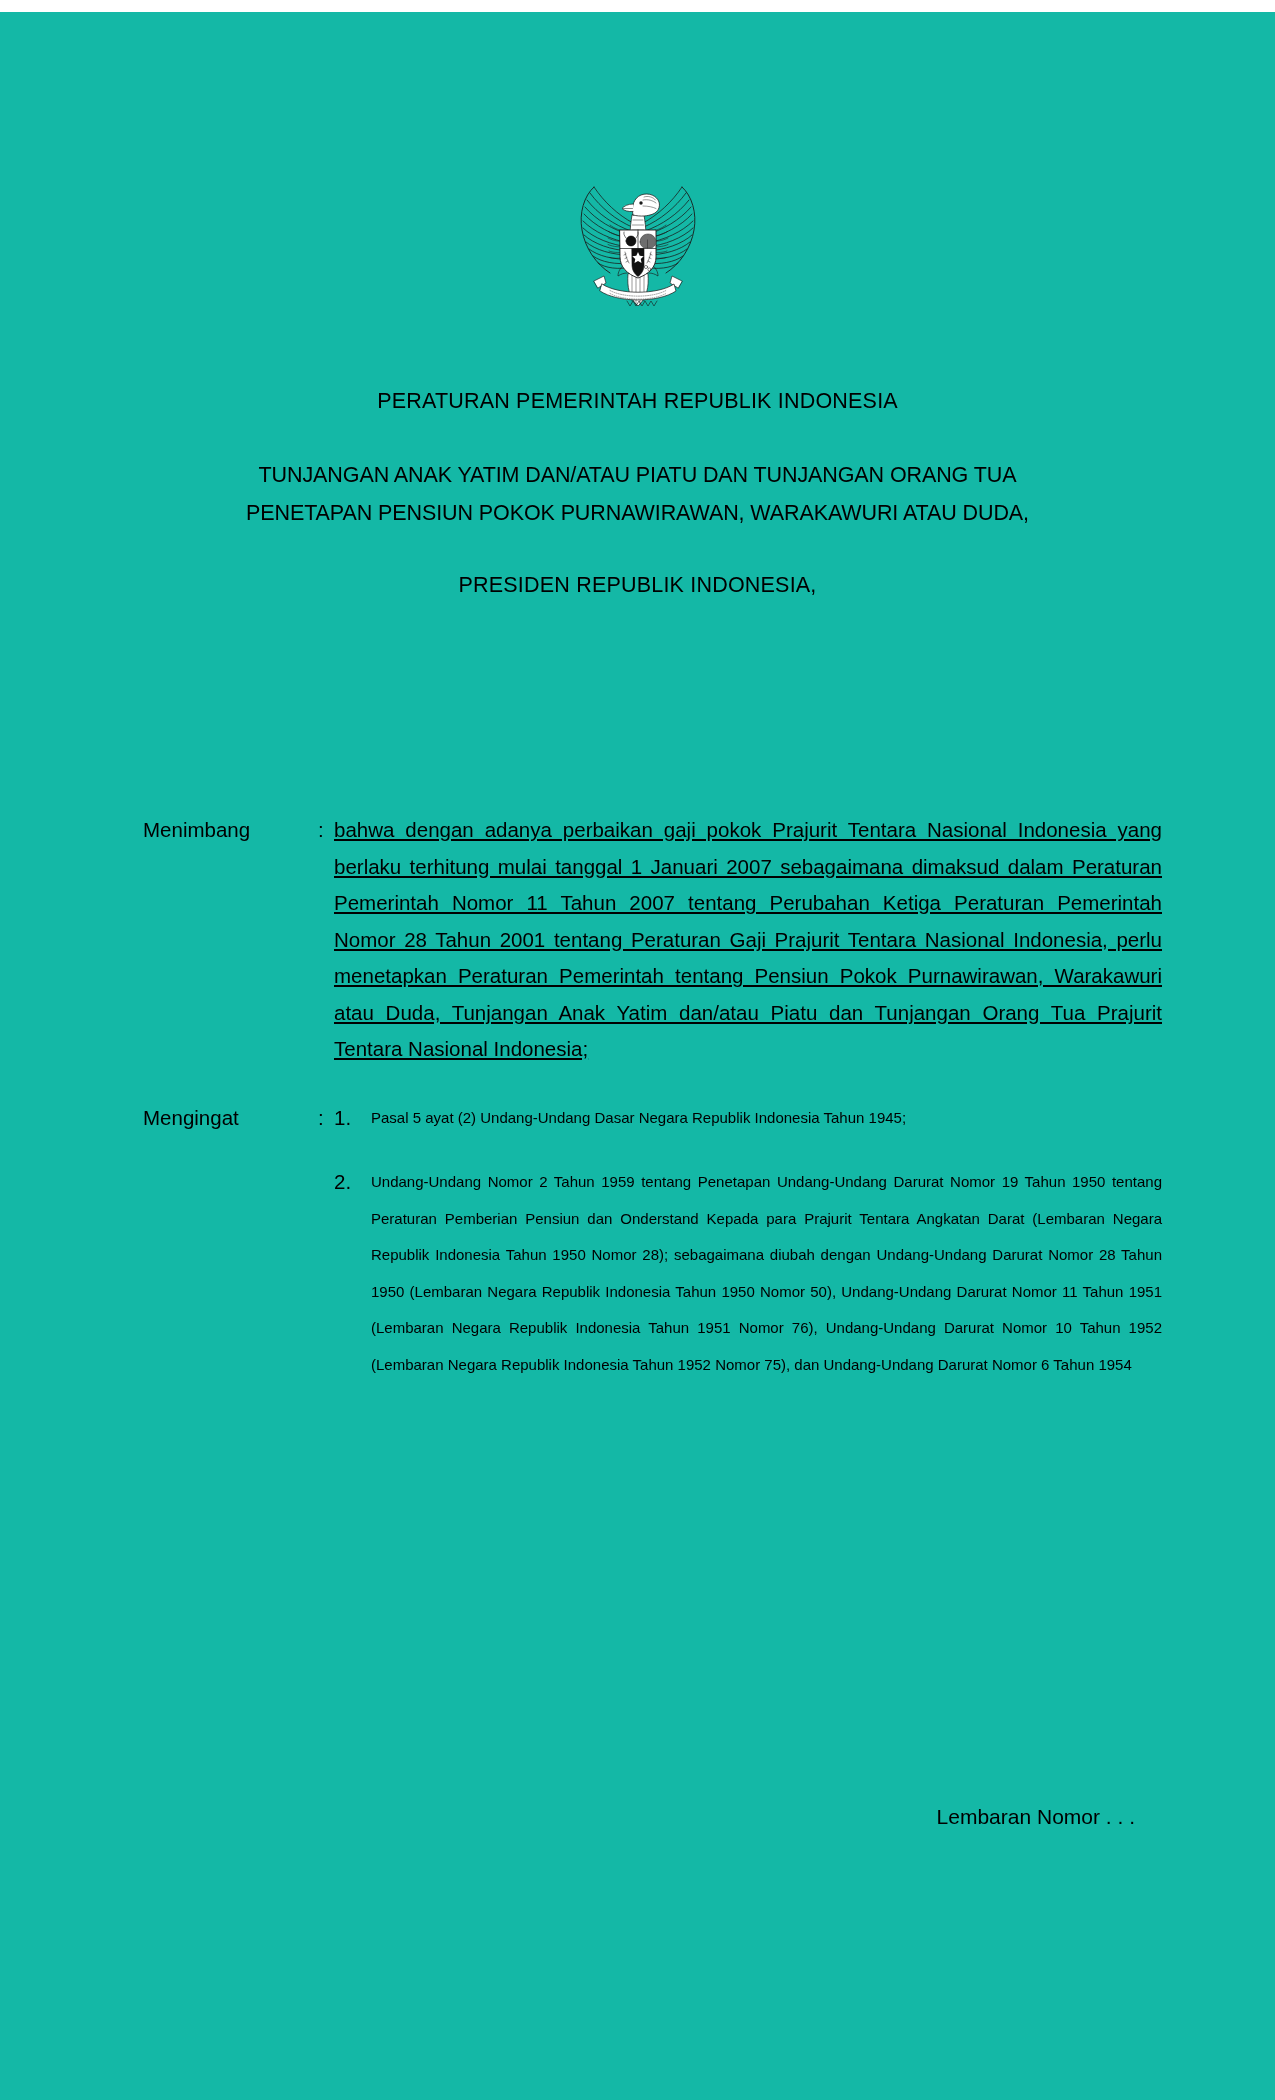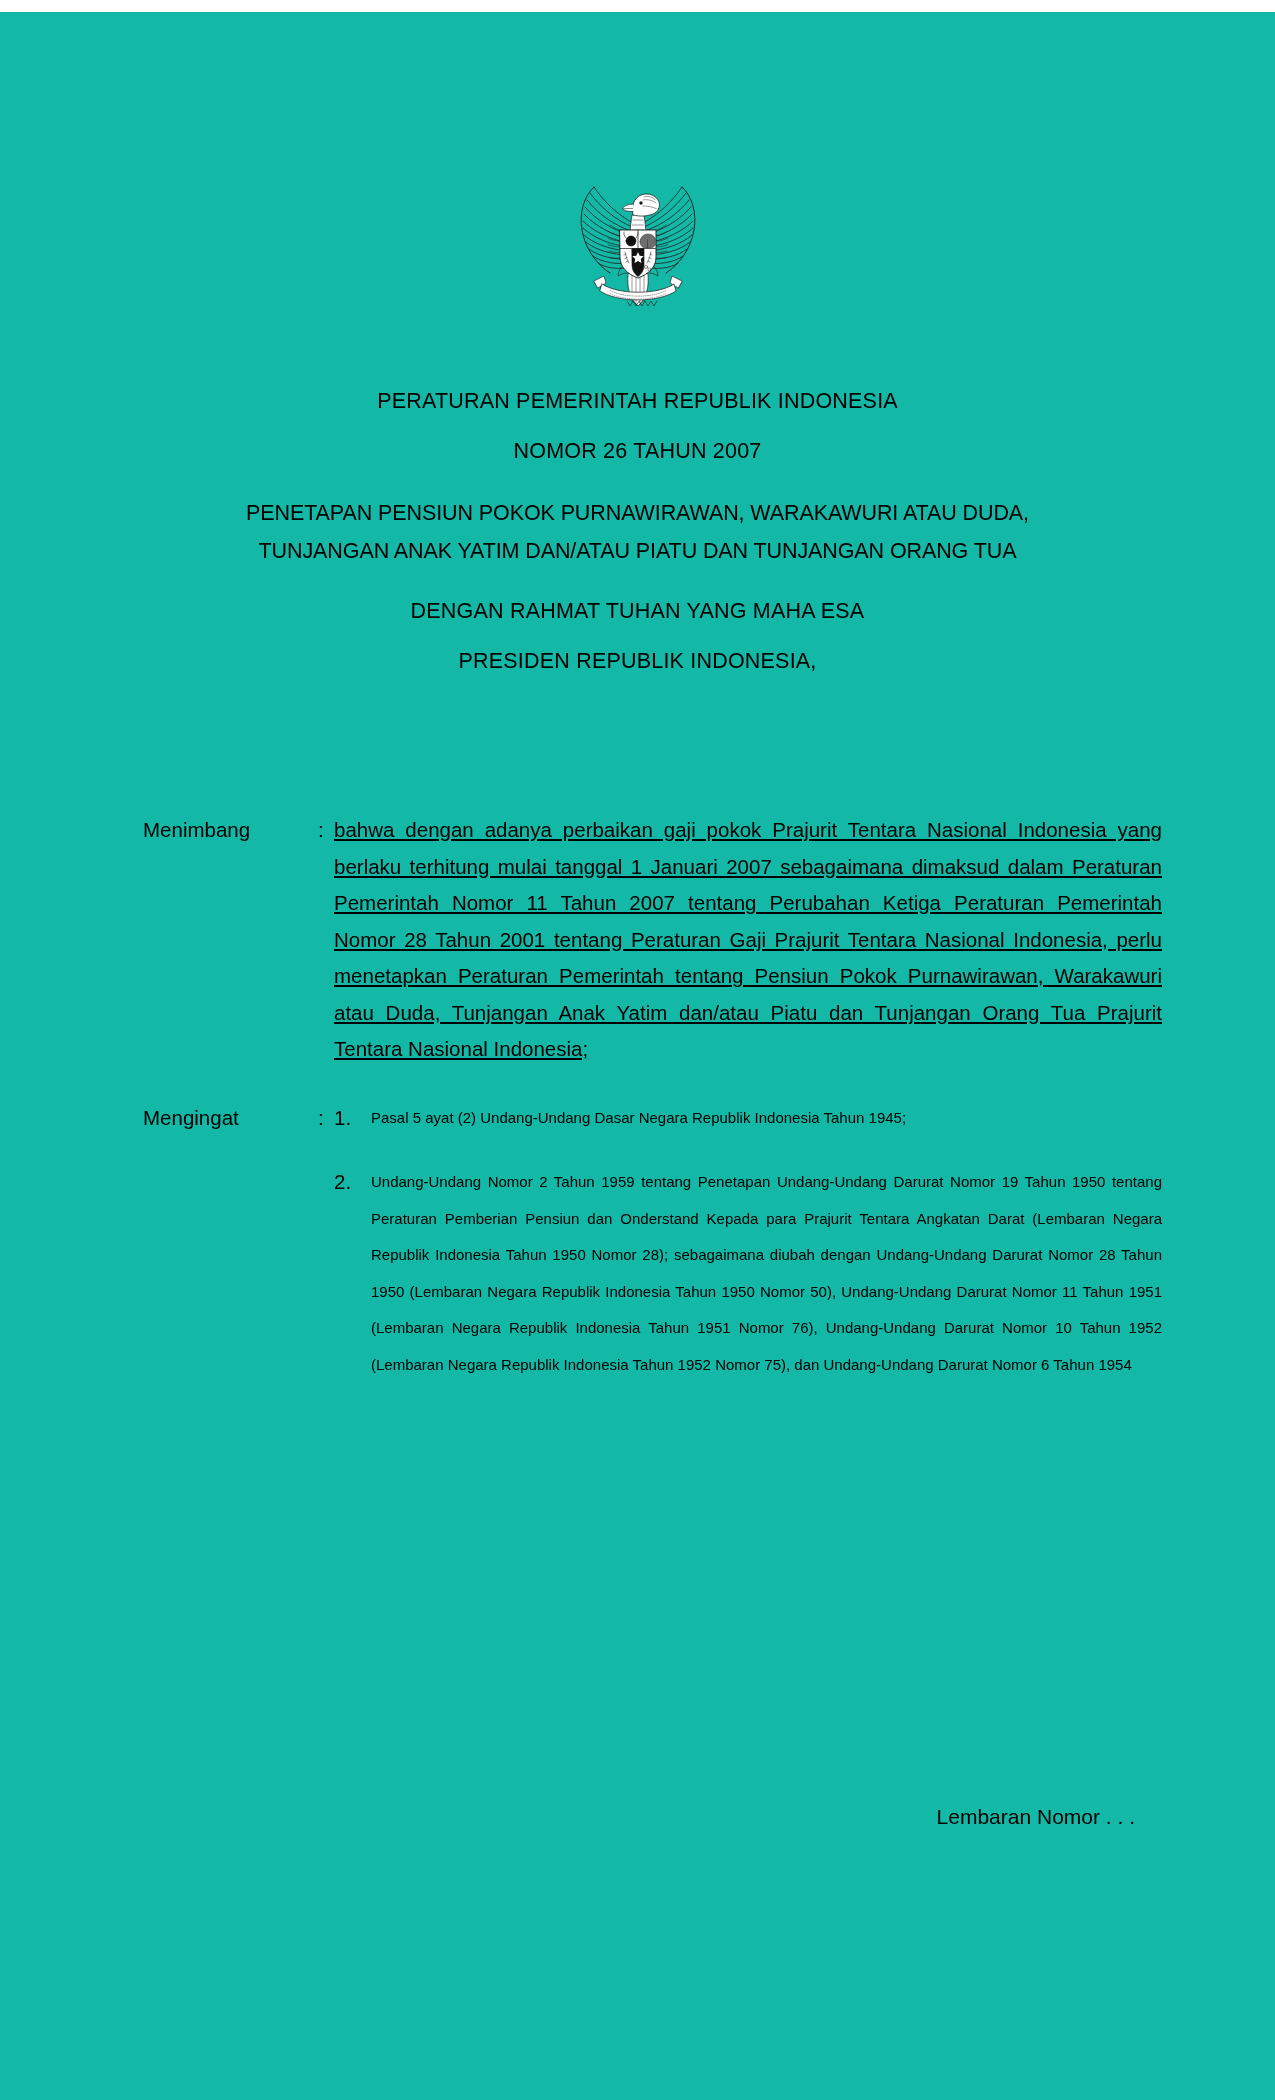--- a/index.html
+++ b/index.html
@@ -256,27 +256,25 @@
             <circle cx="183" cy="205" r="3.2"></circle>
           </g>
         </g>
       </svg>
     </div>
   </div>
 
   <div class="title-block">
     <div class="title-line">PERATURAN PEMERINTAH REPUBLIK INDONESIA</div>
     <div class="title-gap-sm"></div>
-    <div class="title-line">NOMOR  26  TAHUN  2007</div>
     <div class="title-gap-sm"></div>
     <div class="title-gap-sm"></div>
+    <div class="title-line wide">TUNJANGAN ANAK YATIM DAN/ATAU PIATU DAN TUNJANGAN ORANG TUA</div>
     <div class="title-line wide">PENETAPAN PENSIUN POKOK PURNAWIRAWAN, WARAKAWURI ATAU DUDA,</div>
-    <div class="title-line wide">TUNJANGAN ANAK YATIM DAN/ATAU PIATU DAN TUNJANGAN ORANG TUA</div>
     <div class="title-gap-md"></div>
-    <div class="title-line">DENGAN RAHMAT TUHAN YANG MAHA ESA</div>
     <div class="title-gap-sm"></div>
     <div class="title-line">PRESIDEN REPUBLIK INDONESIA,</div>
   </div>
 
   <div class="clauses">
 
     <div class="clause-row">
       <div class="clause-label">Menimbang</div>
       <div class="clause-colon">:</div>
       <div class="clause-body">

